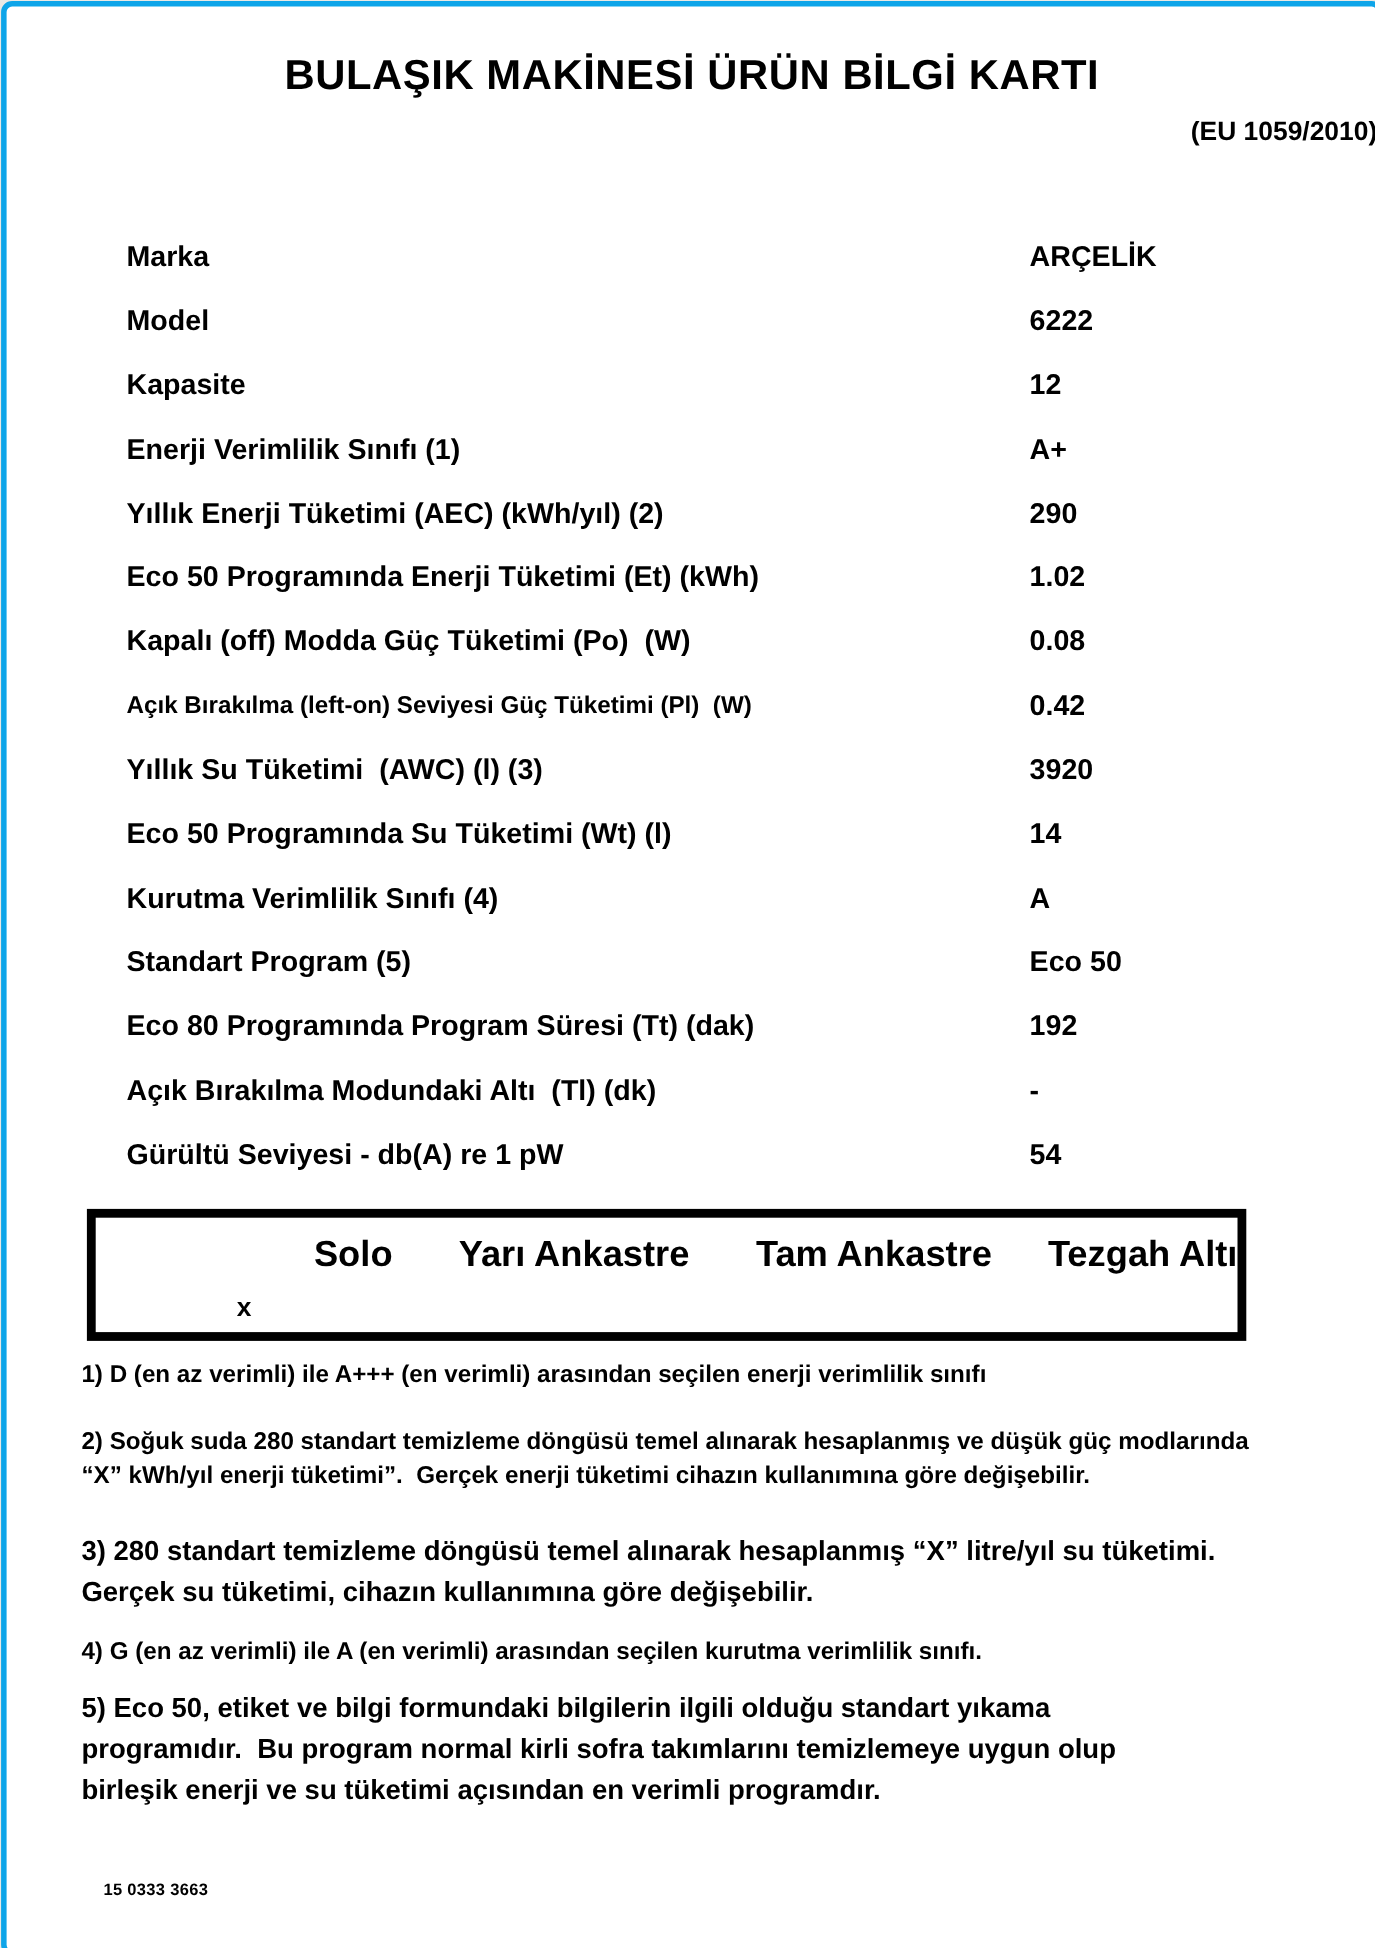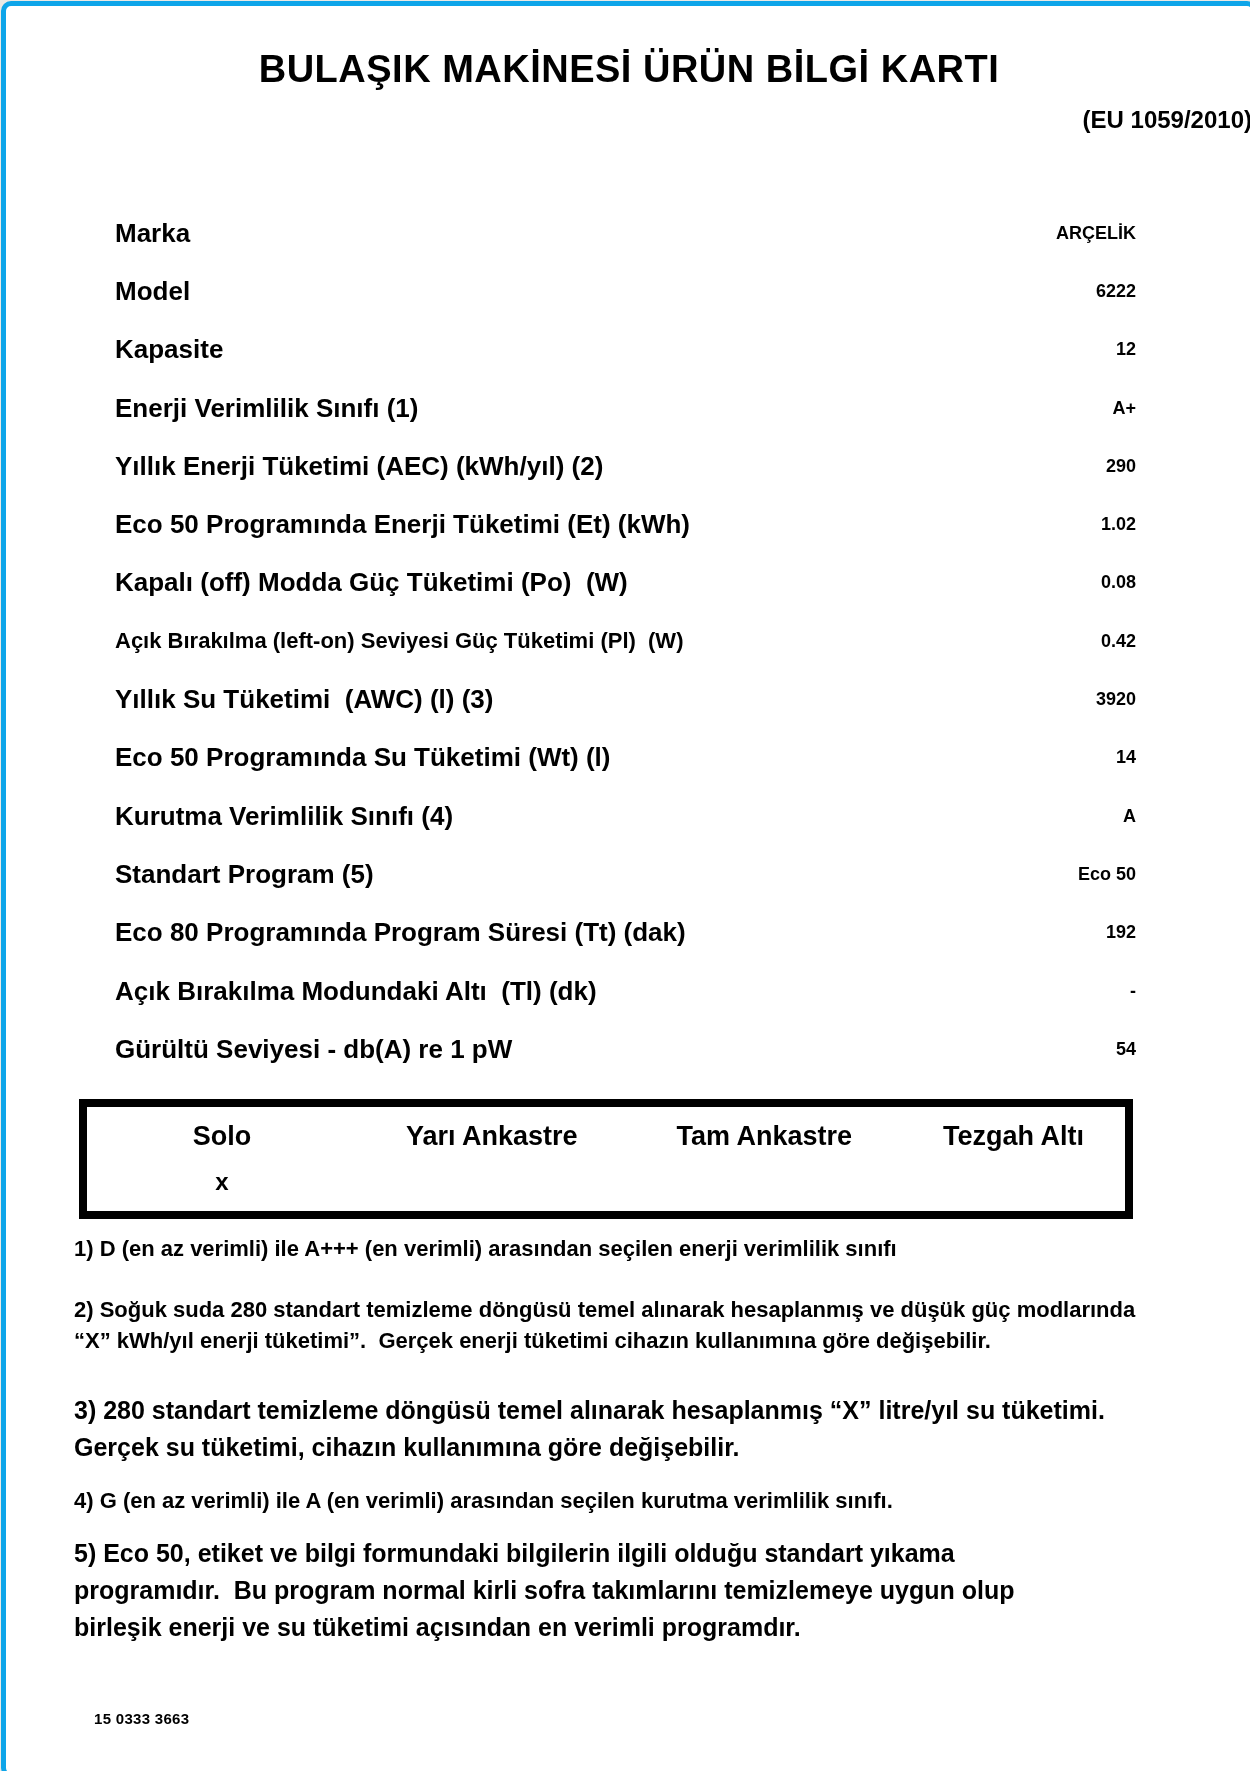--- a/index.html
+++ b/index.html
@@ -53,42 +53,43 @@
     font-size: 26px;
     white-space: pre-wrap;
   }
   .spec-row.small .spec-label {
     font-size: 22px;
   }
   .spec-value {
     position: absolute;
     left: 895px;
     width: 200px;
-    text-align: right;
-    font-size: 18px;
+    text-align: left;
+    font-size: 26px;
   }
   .install-box {
     position: absolute;
     top: 1093px; left: 73px;
     width: 1038px;
     height: 104px;
     border: 8px solid #000;
     display: flex;
   }
   .install-col {
     text-align: center;
     padding-top: 14px;
   }
   .install-col.c1 { flex: 0 0 26%; }
   .install-col.c2 { flex: 0 0 26%; }
   .install-col.c3 { flex: 0 0 26.5%; }
   .install-col.c4 { flex: 0 0 21.5%; }
   .install-col .col-label {
     display: block;
-    font-size: 27px;
+    font-size: 33px;
+    text-align: right;
   }
   .install-col .col-mark {
     display: block;
     margin-top: 16px;
     font-size: 24px;
   }
   .footnote {
     position: absolute;
     left: 68px;
     white-space: pre-wrap;

